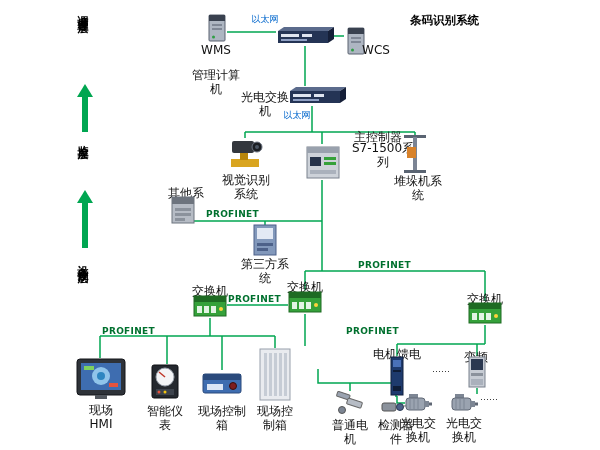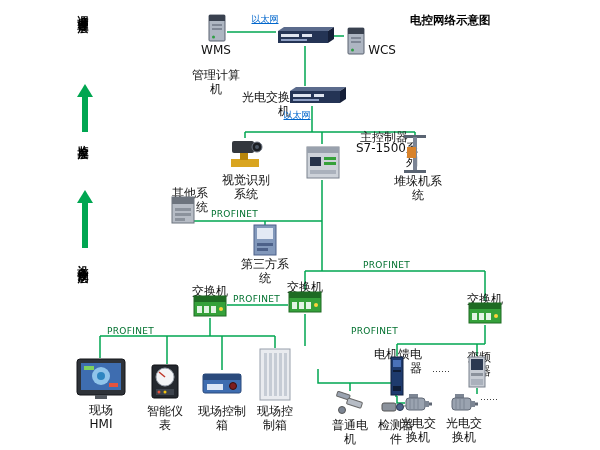--- a/index.html
+++ b/index.html
@@ -3,23 +3,23 @@
 <meta charset="utf-8">
 <style>
   html,body{margin:0;padding:0;background:#fff;}
   .stage{position:relative;width:600px;height:450px;background:#fff;overflow:hidden;
          font-family:"DejaVu Sans","Liberation Sans",sans-serif;}
   .wires{position:absolute;left:0;top:0;}
   .net-line{stroke:var(--line,#00a651);stroke-width:1.5;fill:none;}
   .arr{fill:var(--line,#00a651);}
   .icon{position:absolute;}
   .cap{position:absolute;font-size:12px;line-height:1.2;color:#111;text-align:center;}
-  .left{text-align:right;}
-  .eth{color:var(--ethernet-text,#0066cc);font-size:9px;text-decoration:underline;}
-  .pfn{color:var(--profinet-text,#00702e);font-weight:normal;font-size:9px;letter-spacing:.3px;}
+  .left{text-align:center;}
+  .eth{color:var(--ethernet-text,#0066cc);font-size:9px;}
+  .pfn{color:var(--profinet-text,#00702e);font-weight:bold;font-size:9px;letter-spacing:.3px;}
   .vlabel{position:absolute;writing-mode:vertical-rl;text-orientation:upright;
           font-size:11px;font-weight:bold;color:#000;letter-spacing:2px;}
   .title{position:absolute;left:410px;top:13px;font-size:11.5px;font-weight:bold;color:#000;}
   .dots{position:absolute;font-size:9px;color:#333;}
 </style>
 </head>
 <body>
 
 <div class="stage">
 
@@ -54,21 +54,21 @@
     <polyline class="net-line" points="397,344 397,356"></polyline>
     <polyline class="net-line" points="477,344 477,356"></polyline>
     <polyline class="net-line" points="397,396 397,403 405,403"></polyline>
     <polyline class="net-line" points="477,388 477,394"></polyline>
     <polygon class="arr" points="85,84 77,97 93,97"></polygon>
     <rect class="arr" x="82" y="97" width="6" height="35"></rect>
     <polygon class="arr" points="85,190 77,203 93,203"></polygon>
     <rect class="arr" x="82" y="203" width="6" height="45"></rect>
   </svg>
 
-  <div class="title">电控网络示意图</div>
+  <div class="title">条码识别系统</div>
 
   <div class="vlabel" style="left:74px;top:6px">调度管理层</div>
   <div class="vlabel" style="left:74px;top:136px">监控层</div>
   <div class="vlabel" style="left:74px;top:256px">设备控制层</div>
 
   <svg class="icon" style="left:205px;top:13px" width="24" height="30" viewBox="0 0 24 30">
     <rect x="4" y="2" width="16" height="26" rx="1" fill="#aeb6c2" stroke="#5a6270"></rect>
     <rect x="4" y="2" width="16" height="6" fill="#39414f"></rect>
     <rect x="7" y="11" width="10" height="2" fill="#7f8795"></rect>
     <rect x="7" y="15" width="10" height="2" fill="#7f8795"></rect>

